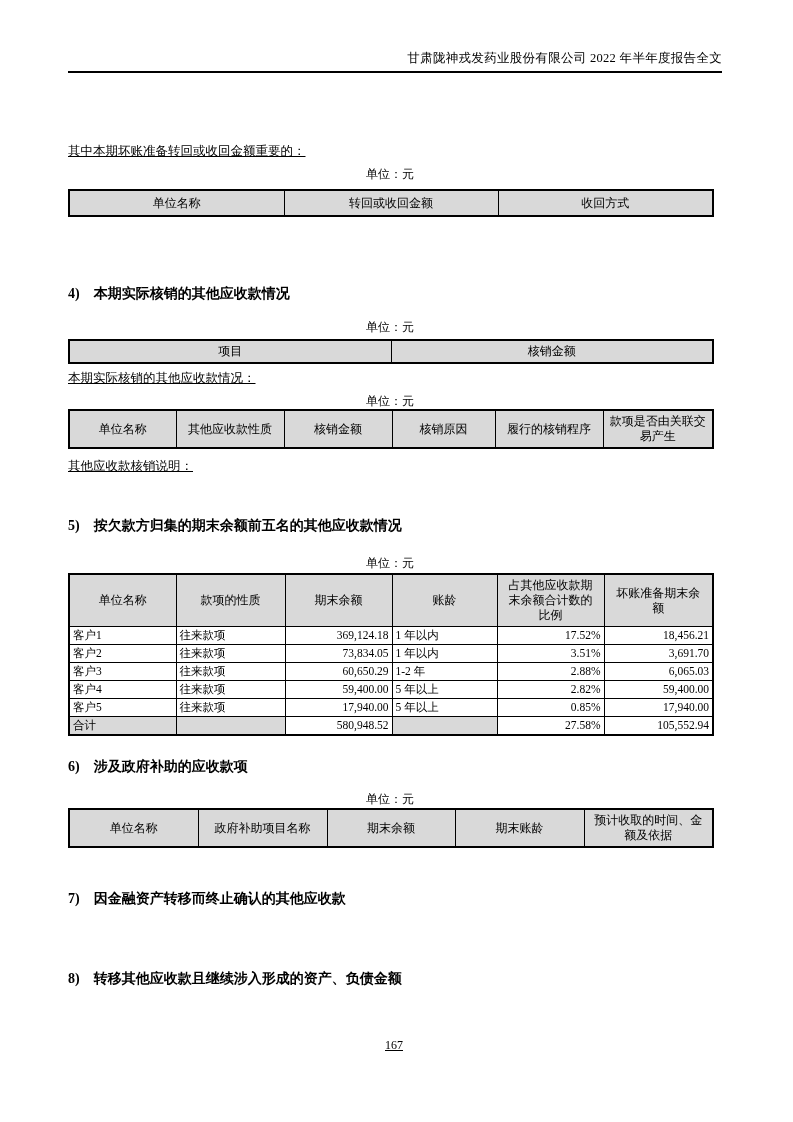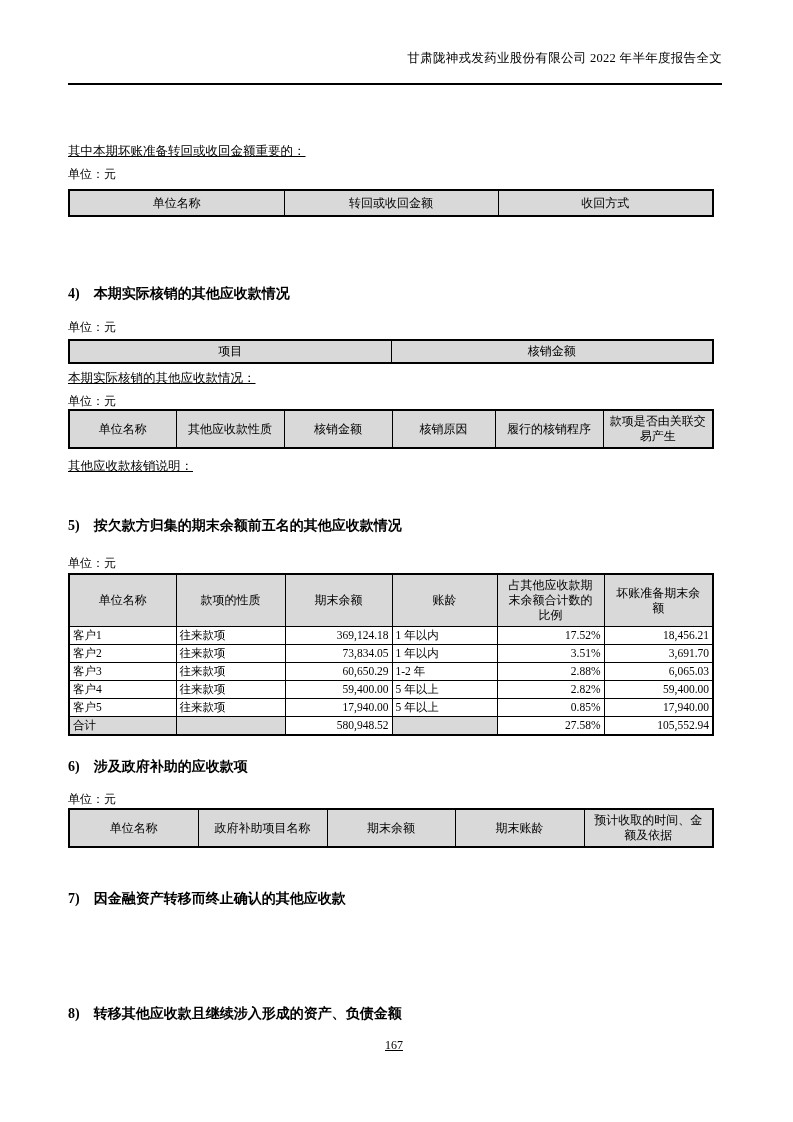--- a/index.html
+++ b/index.html
@@ -5,27 +5,27 @@
   * { margin:0; padding:0; box-sizing:border-box; }
   html,body { background:#888; }
   .page {
     position:relative; width:793px; height:1122px; background:#ffffff;
     margin:0 auto; font-family:"Liberation Serif","DejaVu Serif",serif;
     color:#000; overflow:hidden;
   }
   .abs { position:absolute; left:68px; }
   .page-header {
     position:absolute; left:68px; top:50px; width:654px;
-    border-bottom:2px solid #000; padding-bottom:16px;
+    border-bottom:2px solid #000; padding-bottom:4px;
     text-align:right; font-size:12.5px; letter-spacing:0.3px;
   }
   .text-line { font-size:12.5px; line-height:16px;text-decoration:underline; }
   .sec-title { font-size:14px; font-weight:bold; line-height:16px; }
   .sec-title .num { display:inline-block; margin-right:14px; }
-  .unit-label { width:644px; text-align:left; font-size:12px; line-height:15px; }
+  .unit-label { width:644px; text-align:center; font-size:12px; line-height:15px; }
   table { border-collapse:collapse; table-layout:fixed; width:644px; border:2px solid #000; }
   th, td { border:1px solid #000; font-weight:normal; overflow:hidden; }
   th {
     background:#d9d9d9; text-align:center; font-size:12px;
     line-height:15px; padding:3px 6px; vertical-align:middle;
   }
   td { font-size:11.5px; line-height:13px; padding:2px 3px; vertical-align:middle; }
   td.al { text-align:left; }
   td.ar { text-align:right; }
   td.gray { background:#d9d9d9; }
@@ -204,19 +204,19 @@
       <th>期末账龄</th>
       <th>预计收取的时间、金额及依据</th>
     </tr>
   </tbody>
     </table>
 
   <div class="abs sec-title" style="top:891px">
     <span class="num">7)</span><span>因金融资产转移而终止确认的其他应收款</span>
   </div>
 
-  <div class="abs sec-title" style="top:1006px">
+  <div class="abs sec-title" style="top:971px">
     <span class="num">8)</span><span>转移其他应收款且继续涉入形成的资产、负债金额</span>
   </div>
 
   <div class="abs page-num" style="top:1038px">167</div>
 
 </div>
 
 </body></html>

